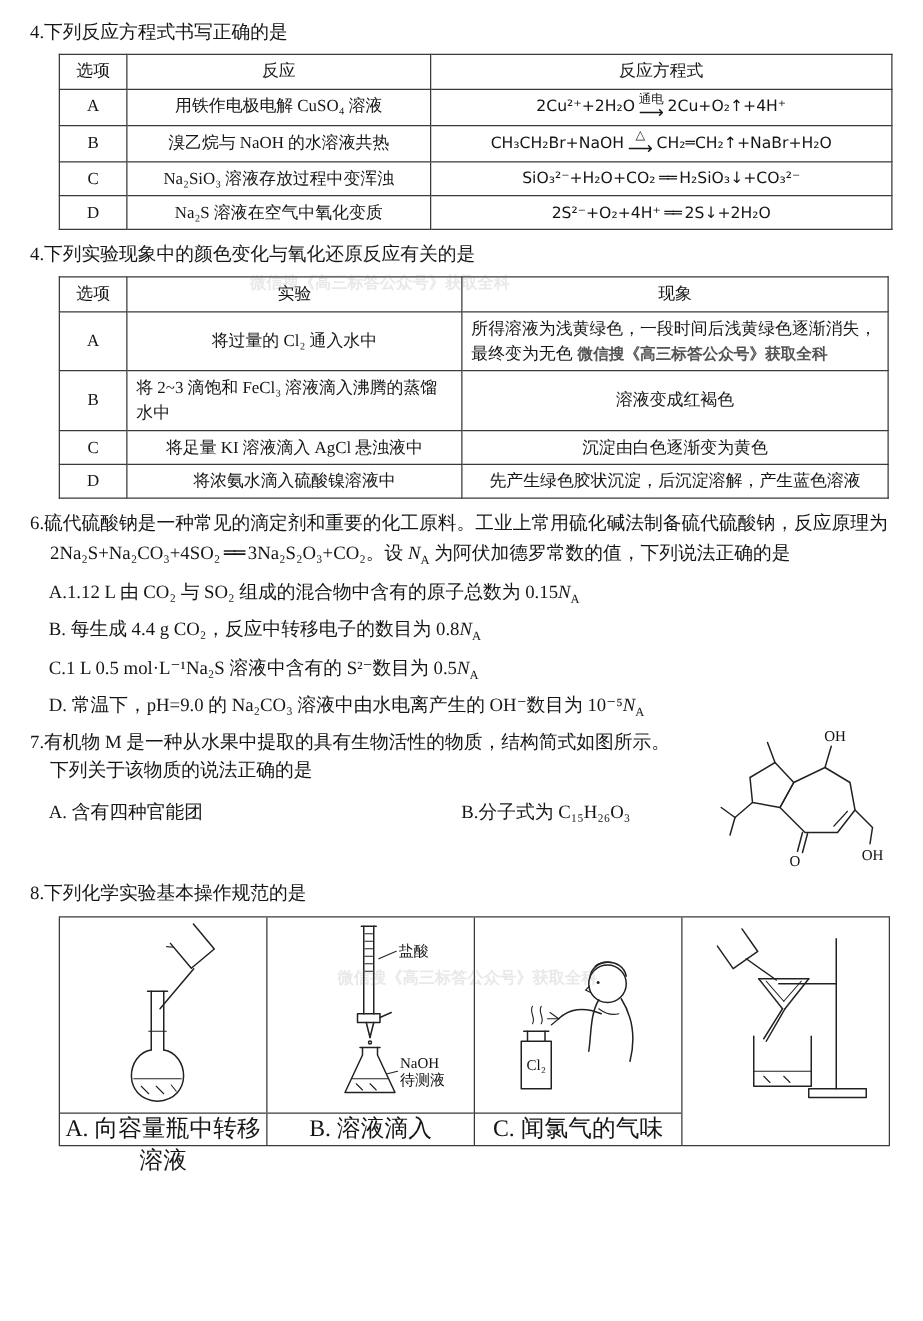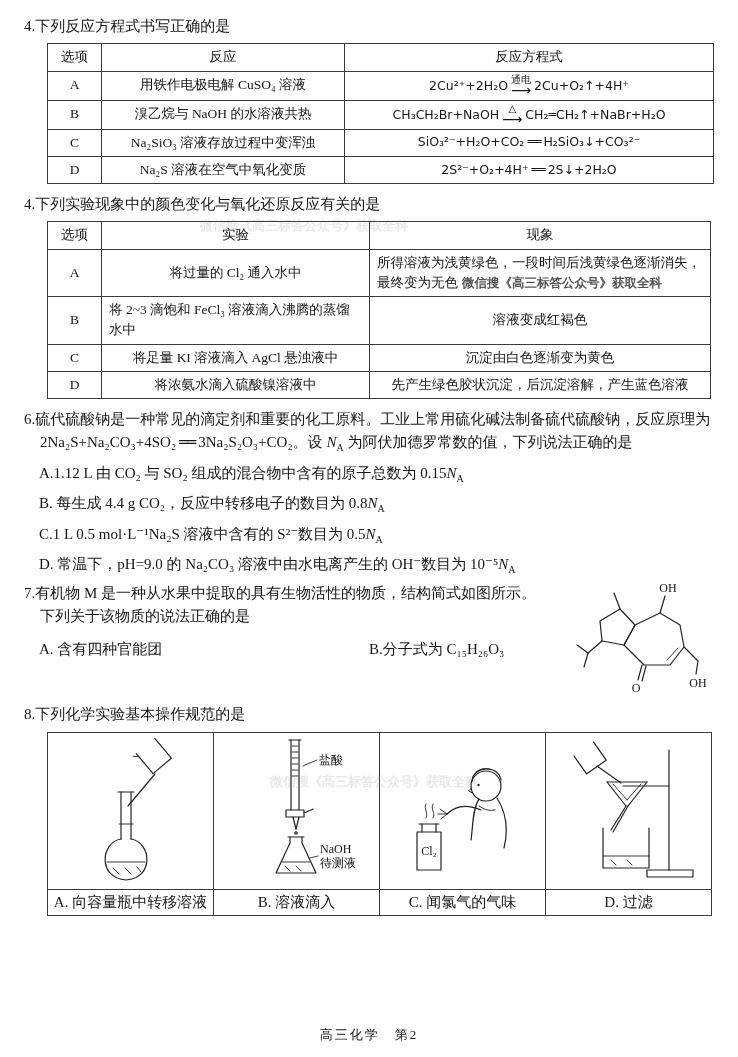--- a/index.html
+++ b/index.html
@@ -22,21 +22,21 @@
   .opts>div{margin:6px 0 0 15px}
   sub{font-size:10px}
   .q7wrap{position:relative;margin-top:4px;min-height:118px}
   .q7text{width:565px}
   .q7opts{display:grid;grid-template-columns:330px 1fr;row-gap:12px;margin:10px 0 0 15px;width:560px}
   .structure{position:absolute;right:6px;top:-2px}
   .panels{display:flex;border:1px solid #3a3a3a;margin:6px 0 0 23px;width:665px}
   .panel{flex:1;min-width:0}
   .panel+.panel{border-left:1px solid #3a3a3a}
   .draw{height:156px;display:flex;align-items:center;justify-content:center}
-  .cap{border-top:1px solid #3a3a3a;height:26px;line-height:25px;text-align:center;font-size:15px}
+  .cap{border-top:1px solid #3a3a3a;height:26px;line-height:25px;text-align:center;font-size:19px}
   .footer{position:absolute;bottom:12px;left:0;width:100%;text-align:center;
     font-size:13px;letter-spacing:2px}
   .wm-ghost{position:absolute;color:#777;opacity:.16;font-size:13px;font-weight:bold;
     pointer-events:none;white-space:nowrap}
   svg{display:block}
   svg *{vector-effect:non-scaling-stroke}
   .ln{fill:none;stroke:#222;stroke-width:1.2;stroke-linecap:round;stroke-linejoin:round}
   .thin{fill:none;stroke:#222;stroke-width:.9;stroke-linecap:round}
   .lbl{font-size:12px;fill:#111}
 </style>
@@ -273,19 +273,17 @@
             <line class="ln" x1="79" y1="70" x2="64" y2="96"></line>
           </g>
           <g>
             <path class="ln" d="M54,92 L54,132 L100,132 L100,92"></path>
             <line class="thin" x1="54" y1="120" x2="100" y2="120"></line>
             <line class="thin" x1="62" y1="124" x2="67" y2="129"></line>
             <line class="thin" x1="78" y1="124" x2="83" y2="129"></line>
           </g>
         </svg>
       </div>
-      <div class="cap">D. 过滤</div>
     </div>
 
   </div>
 
-  <div class="footer">高三化学　第2</div>
 </div>
 
 </body></html>

